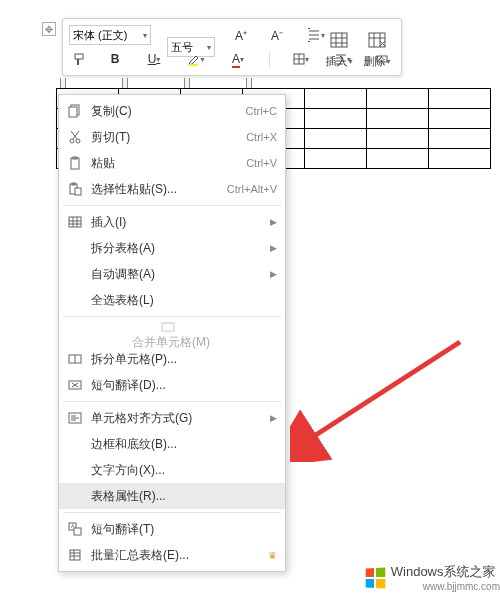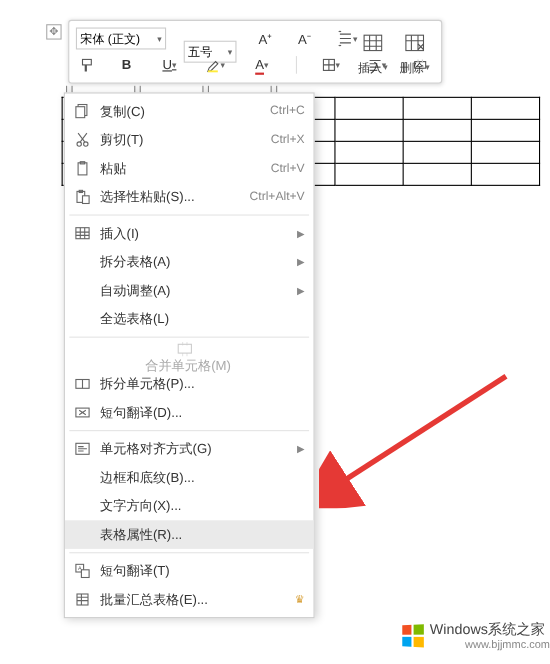--- a/index.html
+++ b/index.html
@@ -100,21 +100,21 @@
       width: 14px; height: 14px;
       border: 1px solid #aaa;
       background: #fff;
       display: flex; align-items: center; justify-content: center;
       font-size: 10px; color: #888;
     }
     
     
     .ctx-menu {
       position: absolute;
-      left: 58px; top: 84px;
+      left: 58px; top: 94px;
       width: 228px;
       background: #fff;
       border: 1px solid #ccc;
       box-shadow: 2px 2px 8px rgba(0,0,0,0.2);
       padding: 3px 0;
     }
     .ctx-item {
       display: flex;
       align-items: center;
       height: 26px;

